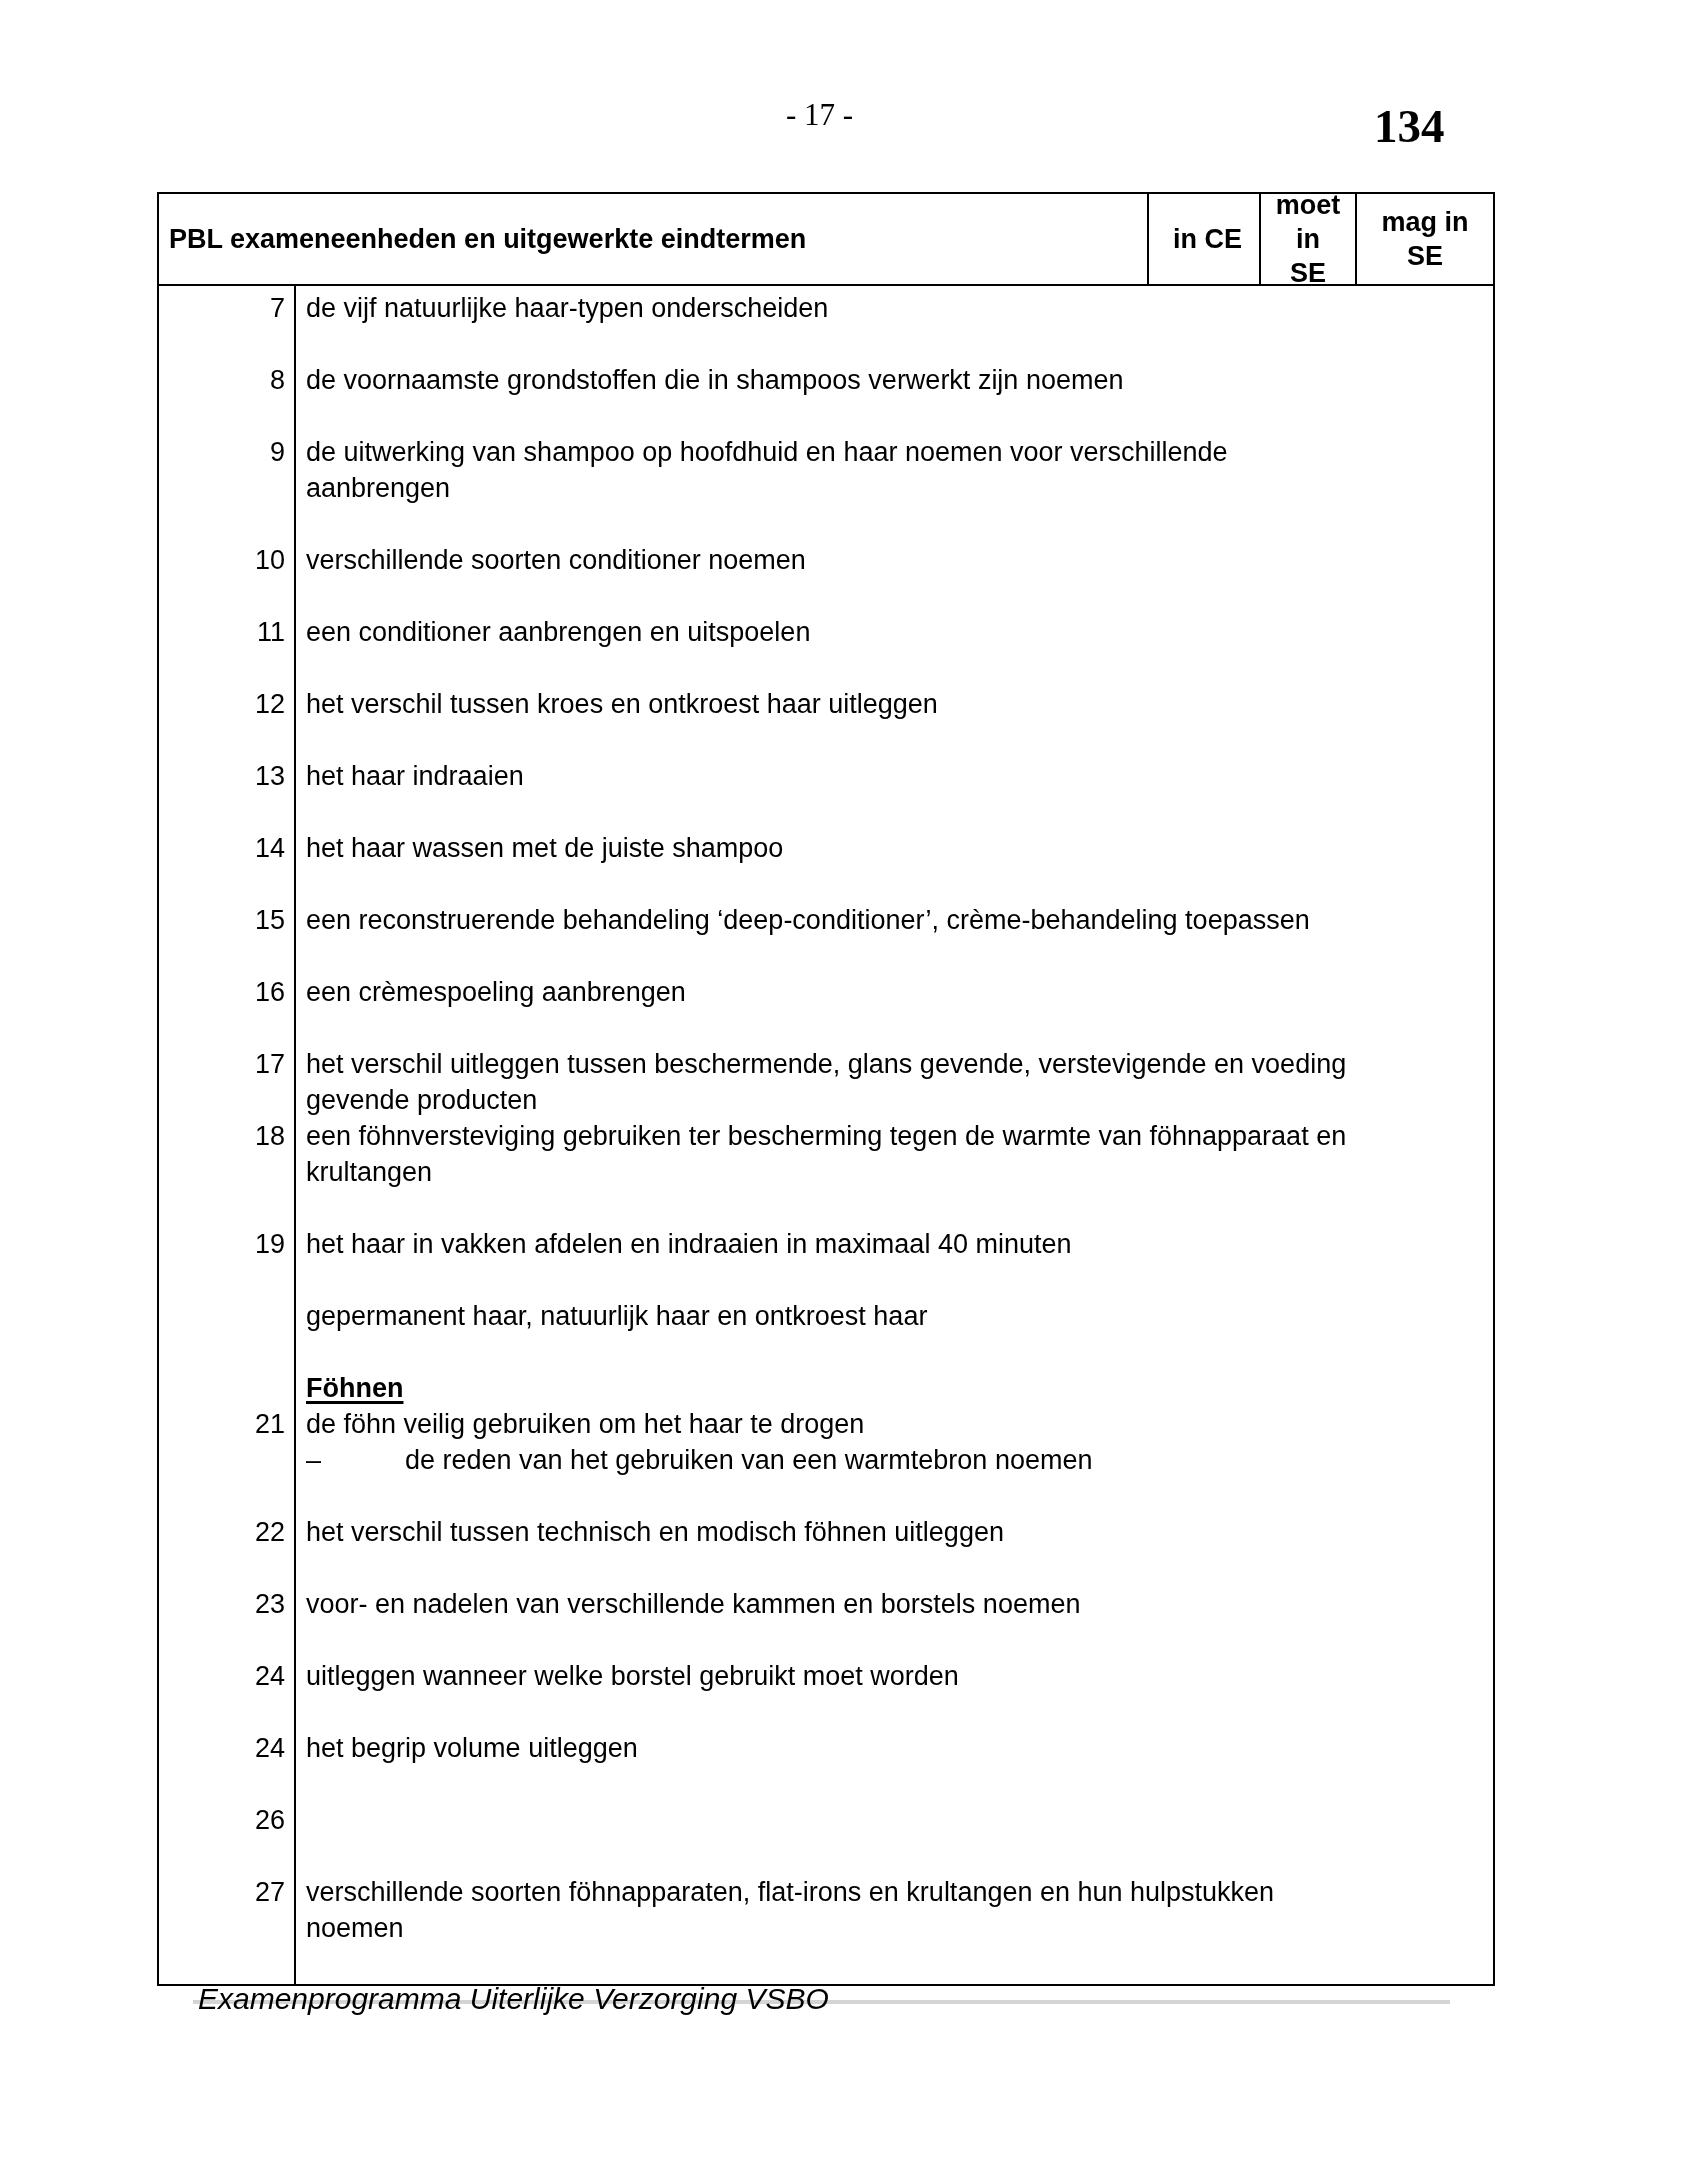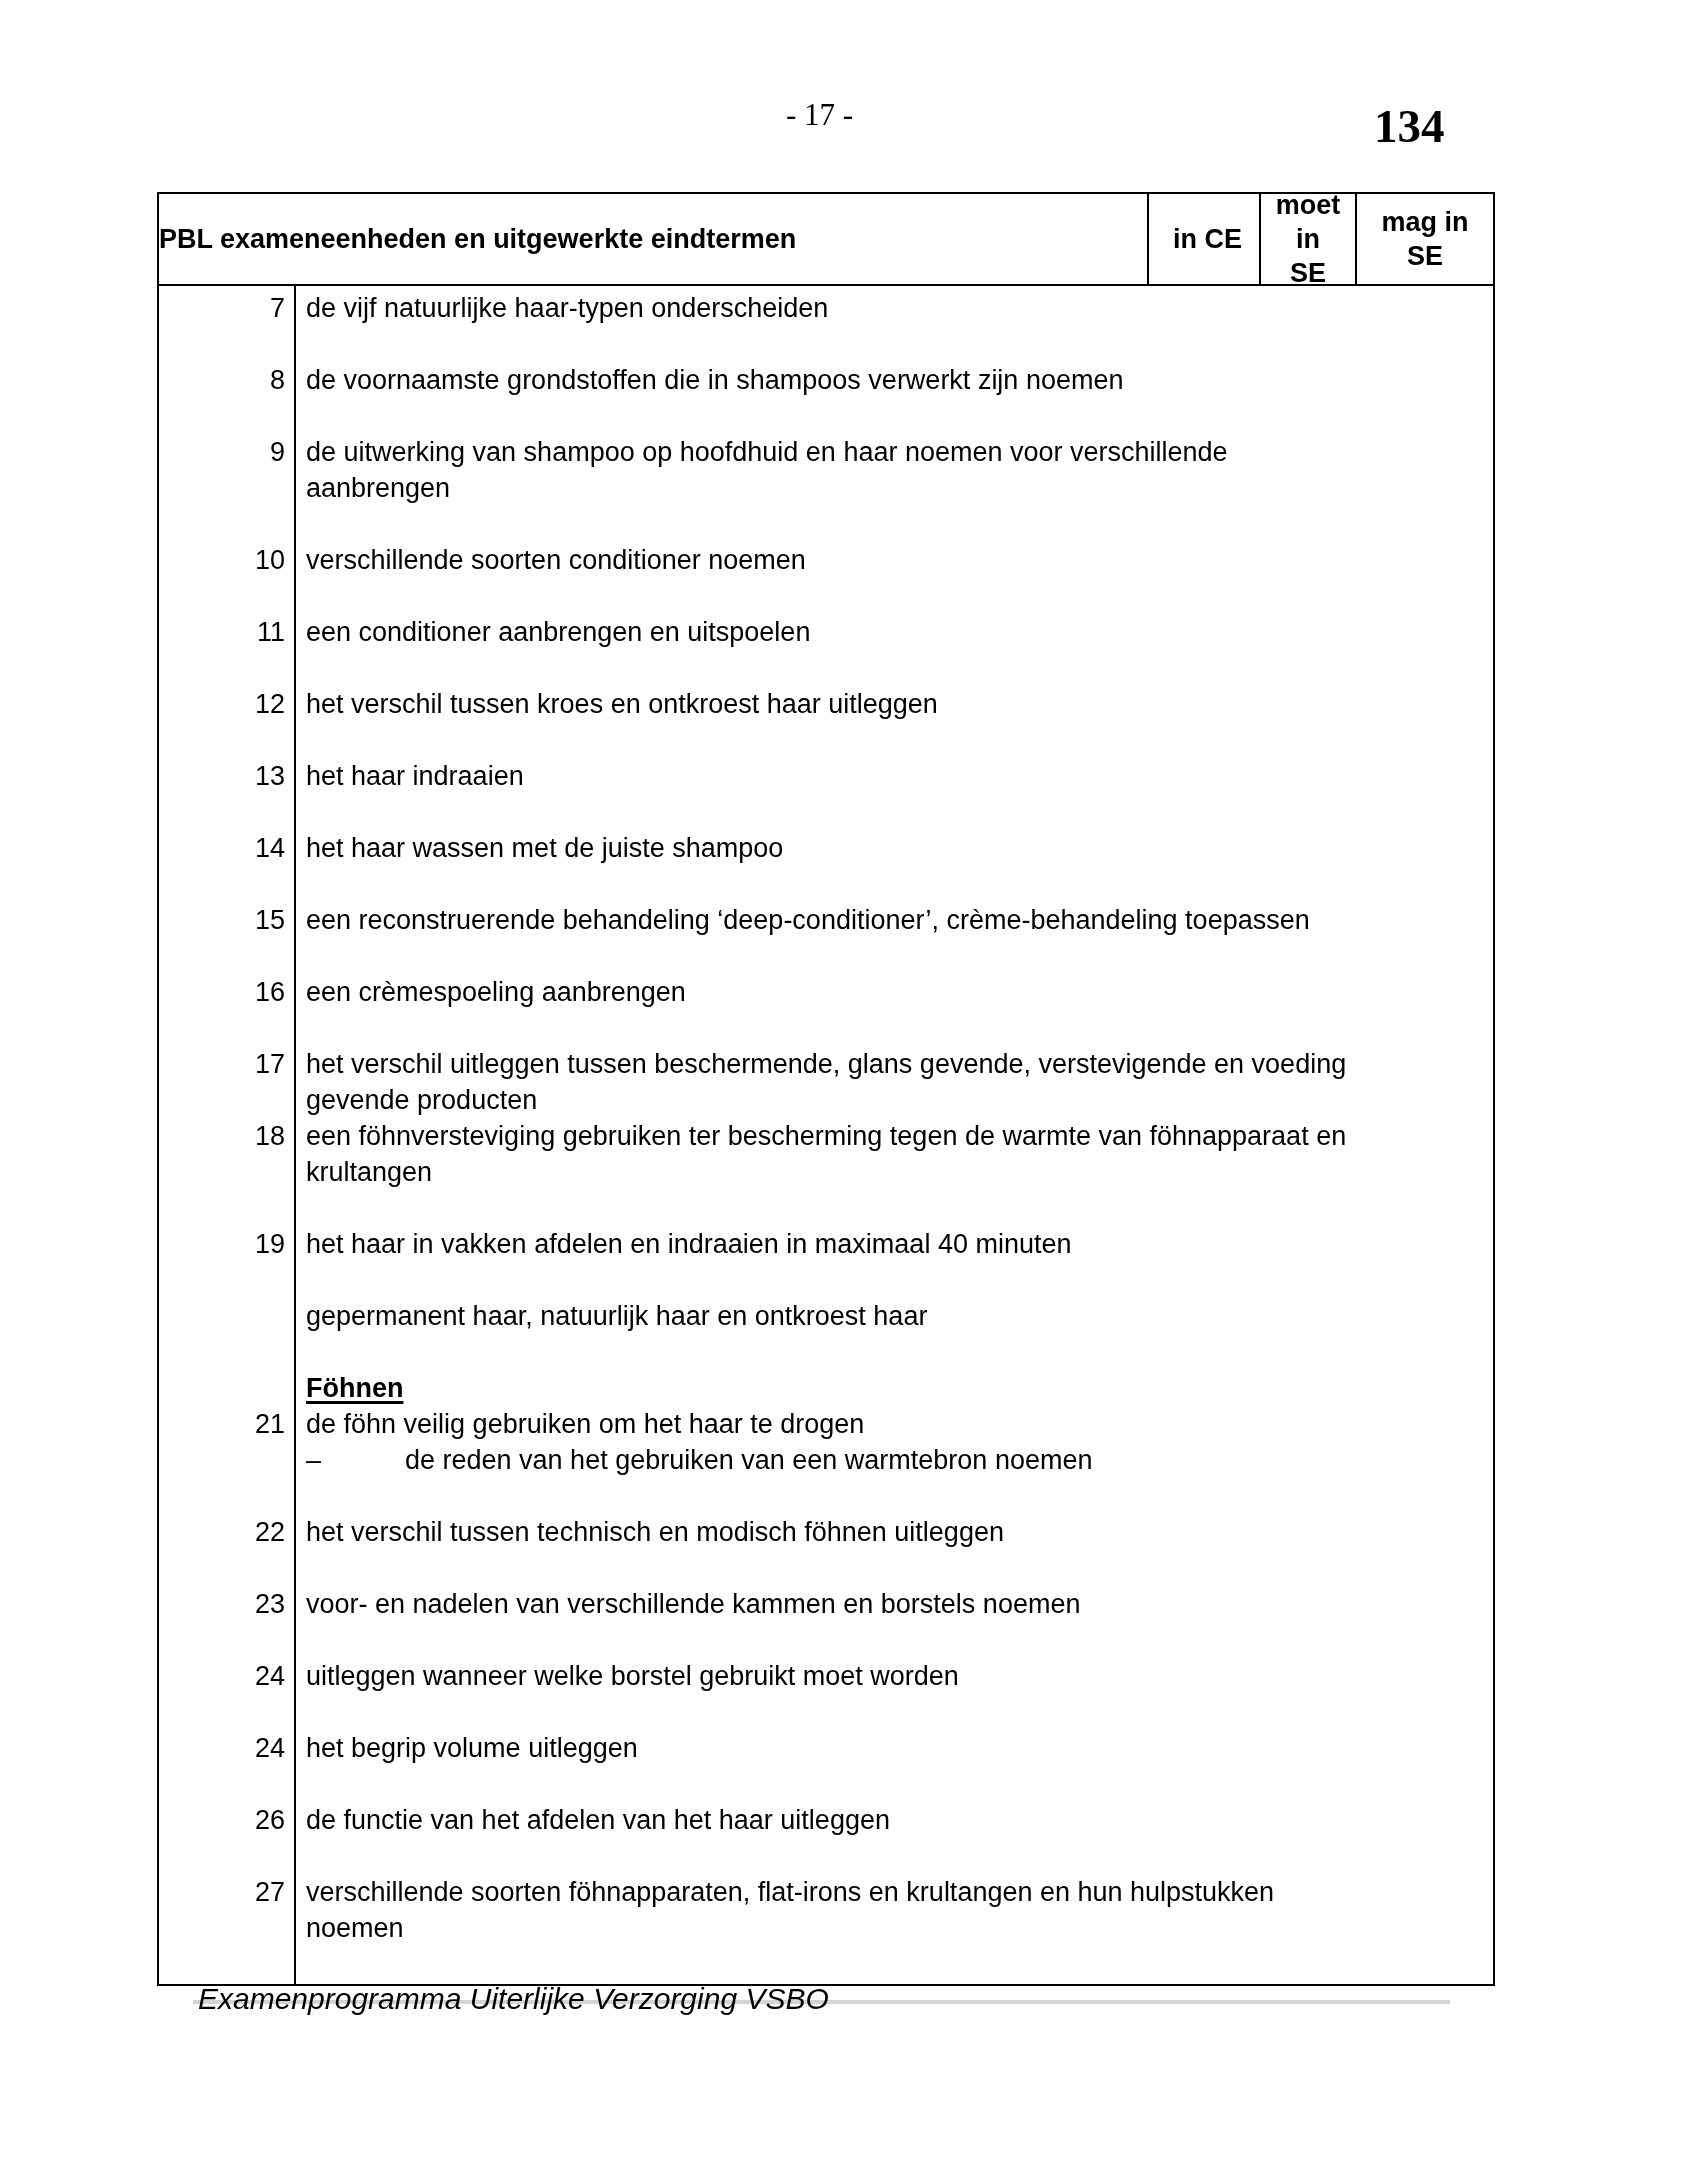--- a/index.html
+++ b/index.html
@@ -18,21 +18,21 @@
       position: absolute; left: 157px; top: 192px; width: 1338px; height: 1794px;
       border: 2.5px solid #000; box-sizing: border-box;
       font-family: "Liberation Sans", sans-serif;
     }
     .thead {
       position: absolute; left: 0; top: 0; right: 0; height: 92px;
       border-bottom: 2.5px solid #000; box-sizing: border-box;
       display: flex; font-weight: bold; font-size: 27px;
     }
     .th { box-sizing: border-box; display: flex; align-items: center; height: 100%; }
-    .th-main { width: 990px; border-right: 2px solid #000; }
+    .th-main { width: 990px; padding-left: 10px; border-right: 2px solid #000; }
     .th-ce { width: 112px; justify-content: center; border-right: 2px solid #000; padding-left: 7px; }
     .th-moet { width: 96px; justify-content: center; text-align: center; border-right: 2px solid #000; line-height: 34px; }
     .th-mag { flex: 1; justify-content: center; text-align: center; line-height: 34px; }
 
     .num-divider {
       position: absolute; left: 135px; top: 90px; bottom: 0; width: 0;
       border-left: 2px solid #000;
     }
     .tbody {
       position: absolute; left: 0; top: 96px; right: 0;
@@ -191,21 +191,20 @@
         <span class="txt">uitleggen wanneer welke borstel gebruikt moet worden</span>
       </div>
       <div class="line"></div>
       <div class="line">
         <span class="num">24</span>
         <span class="txt">het begrip volume uitleggen</span>
       </div>
       <div class="line"></div>
       <div class="line">
         <span class="num">26</span>
-        <span class="txt">de functie van het afdelen van het haar uitleggen</span>
       </div>
       <div class="line"></div>
       <div class="line">
         <span class="num">27</span>
         <span class="txt">verschillende soorten föhnapparaten, flat-irons en krultangen en hun hulpstukken</span>
       </div>
       <div class="line">
         <span class="num"></span>
         <span class="txt">noemen</span>
       </div>

